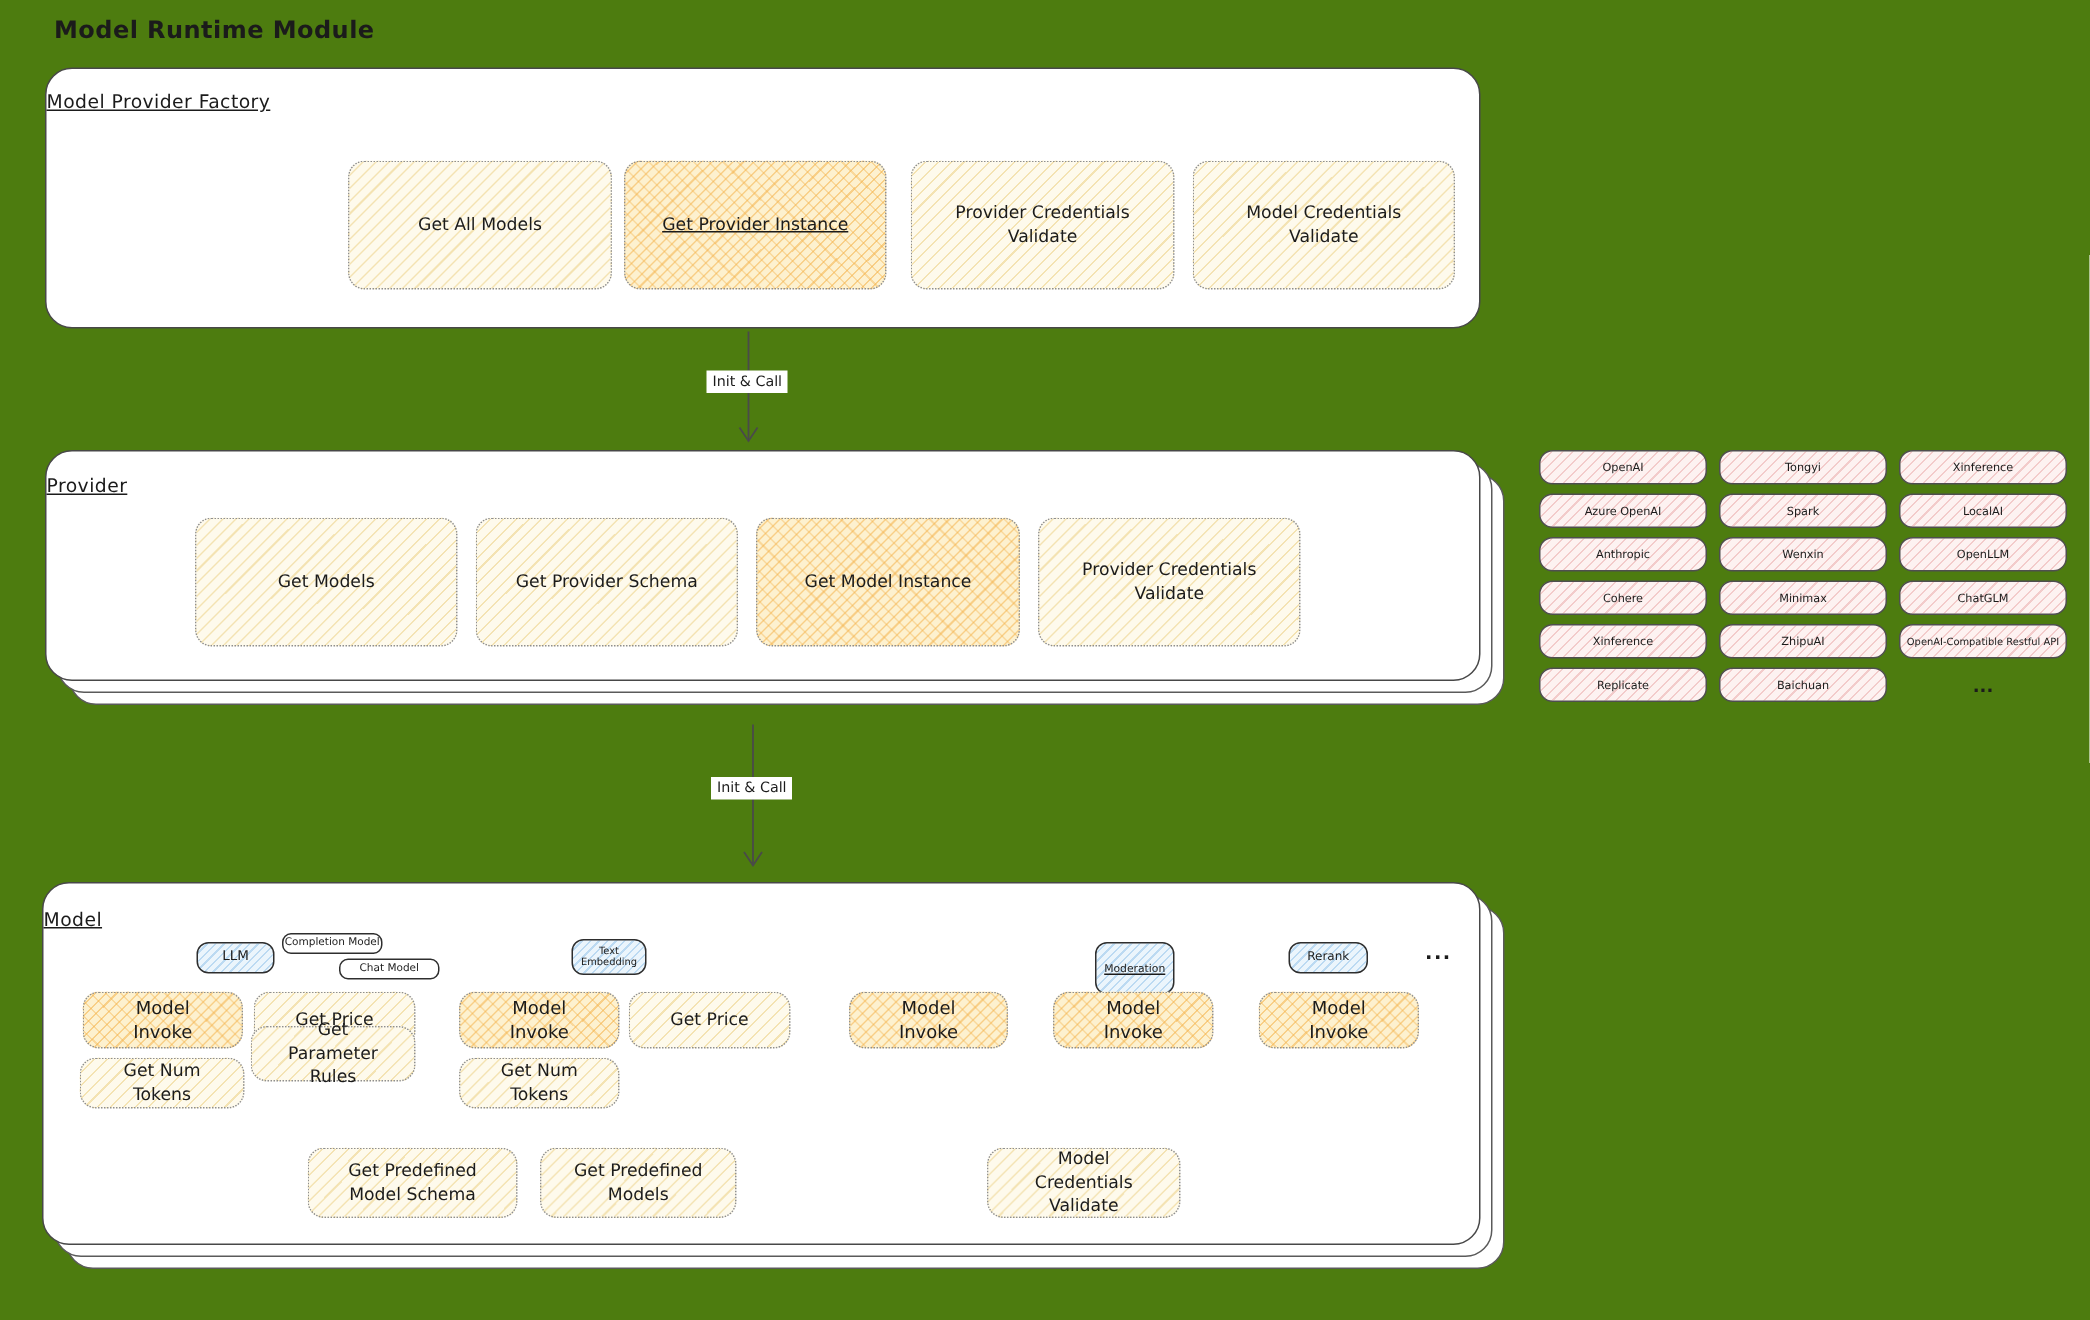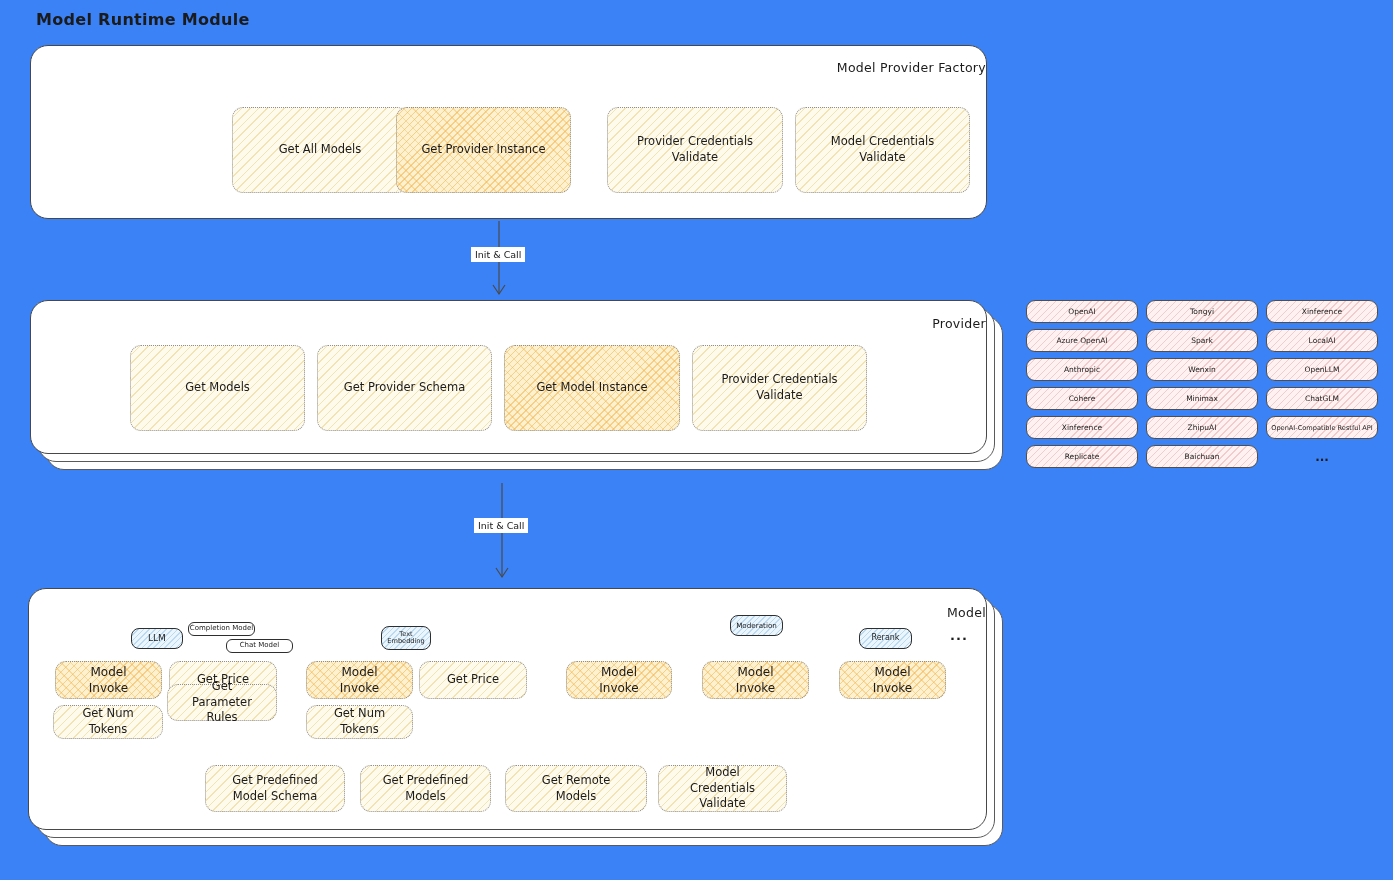--- a/index.html
+++ b/index.html
@@ -1,32 +1,32 @@
 <!DOCTYPE html>
 <html><head>
 <meta charset="utf-8">
 <style>
   html,body{margin:0;padding:0;background:#fff;}
   .canvas{
-    position:relative;width:1393px;height:880px;background:#3b82f6;
+    position:relative;width:1393px;height:880px;background:#4d7c0f;
     font-family:"DejaVu Sans", sans-serif;color:#1b1b1b;overflow:hidden;
   }
   .page-title{
     position:absolute;left:36px;top:10px;font-size:16px;font-weight:700;
     letter-spacing:.3px;
   }
   
   .frame{
     position:absolute;background:#fff;border:1.6px solid #484848;border-radius:18px;
   }
   .stack{
     position:absolute;background:#fff;border:1.4px solid #5a5a5a;border-radius:18px;
   }
   .frame-title{
-    position:absolute;width:100%;text-align:right;font-size:12.5px;letter-spacing:.3px;
+    position:absolute;width:100%;text-align:left;font-size:12.5px;letter-spacing:.3px;text-decoration:underline;
   }
   
   .btn{
     position:absolute;display:flex;align-items:center;justify-content:center;
     text-align:center;border:1.6px dotted #8f8f8f;border-radius:11px;
     font-size:11.5px;line-height:1.35;padding:2px 14px;box-sizing:border-box;
   }
   .fill-yellow{
     background-color:#fefaec;
     background-image:repeating-linear-gradient(135deg, rgba(233,203,120,.50) 0 1px, transparent 1px 6px);
@@ -73,21 +73,21 @@
 <body>
 
 <div class="canvas">
 
   <div class="page-title">Model Runtime Module</div>
 
   <div class="frame" style="left:30px;top:45px;width:955px;height:172px;">
     <div class="frame-title" style="top:14px;">Model Provider Factory</div>
   </div>
   <div class="btn fill-yellow" style="left:232px;top:107px;width:176px;height:86px;">Get All Models</div>
-  <div class="btn fill-orange" style="left:396px;top:107px;width:175px;height:86px;">Get Provider Instance</div>
+  <div class="btn fill-orange" style="left:416px;top:107px;width:175px;height:86px;text-decoration:underline;">Get Provider Instance</div>
   <div class="btn fill-yellow" style="left:607px;top:107px;width:176px;height:86px;">Provider Credentials Validate</div>
   <div class="btn fill-yellow" style="left:795px;top:107px;width:175px;height:86px;">Model Credentials Validate</div>
 
   <svg class="arrow" style="left:489px;top:221px;" width="20" height="76">
     <line x1="10" y1="0" x2="10" y2="73" stroke="#4a4a4a" stroke-width="1.2"></line>
     <polyline points="4,64 10,73 16,64" fill="none" stroke="#4a4a4a" stroke-width="1.2"></polyline>
   </svg>
   <div class="arrow-label" style="left:471px;top:247px;">Init &amp; Call</div>
 
   <div class="stack" style="left:46px;top:316px;width:955px;height:152px;"></div>
@@ -131,34 +131,33 @@
   <div class="stack" style="left:36px;top:596px;width:957px;height:240px;"></div>
   <div class="frame" style="left:28px;top:588px;width:957px;height:240px;">
     <div class="frame-title" style="top:16px;">Model</div>
   </div>
 
   <div class="chip fill-blue" style="left:131px;top:628px;width:52px;height:21px;font-size:9px;">LLM</div>
   <div class="chip chip-white" style="left:188px;top:622px;width:67px;height:14px;font-size:7px;">Completion Model</div>
   <div class="chip chip-white" style="left:188px;top:639px;width:67px;height:14px;font-size:7px;margin-left:38px;">Chat Model</div>
   <div class="chip fill-blue" style="left:381px;top:626px;width:50px;height:24px;font-size:6.6px;padding:0 6px;">Text Embedding</div>
   <div class="chip fill-blue" style="left:597px;top:664px;width:53px;height:21px;font-size:7.2px;">Speech2text</div>
-  <div class="chip fill-blue" style="left:730px;top:615px;width:53px;height:21px;font-size:7.2px;">Moderation</div>
+  <div class="chip fill-blue" style="left:730px;top:628px;width:53px;height:35px;font-size:7.2px;text-decoration:underline;">Moderation</div>
   <div class="chip fill-blue" style="left:859px;top:628px;width:53px;height:21px;font-size:8px;">Rerank</div>
   <div class="ellipsis" style="left:950px;top:628px;">...</div>
 
   <div class="btn fill-orange" style="left:55px;top:661px;width:107px;height:38px;font-size:12px;">Model Invoke</div>
   <div class="btn fill-yellow" style="left:169px;top:661px;width:108px;height:38px;">Get Price</div>
   <div class="btn fill-orange" style="left:306px;top:661px;width:107px;height:38px;font-size:12px;">Model Invoke</div>
   <div class="btn fill-yellow" style="left:419px;top:661px;width:108px;height:38px;">Get Price</div>
   <div class="btn fill-orange" style="left:566px;top:661px;width:106px;height:38px;font-size:12px;">Model Invoke</div>
   <div class="btn fill-orange" style="left:702px;top:661px;width:107px;height:38px;font-size:12px;">Model Invoke</div>
   <div class="btn fill-orange" style="left:839px;top:661px;width:107px;height:38px;font-size:12px;">Model Invoke</div>
 
   <div class="btn fill-yellow" style="left:53px;top:705px;width:110px;height:34px;">Get Num Tokens</div>
   <div class="btn fill-yellow" style="left:167px;top:684px;width:110px;height:37px;">Get Parameter Rules</div>
   <div class="btn fill-yellow" style="left:306px;top:705px;width:107px;height:34px;">Get Num Tokens</div>
 
   <div class="btn fill-yellow" style="left:205px;top:765px;width:140px;height:47px;">Get Predefined Model Schema</div>
   <div class="btn fill-yellow" style="left:360px;top:765px;width:131px;height:47px;">Get Predefined Models</div>
-  <div class="btn fill-yellow" style="left:505px;top:765px;width:142px;height:47px;">Get Remote Models</div>
   <div class="btn fill-yellow" style="left:658px;top:765px;width:129px;height:47px;">Model Credentials Validate</div>
 
 </div>
 
 </body></html>

